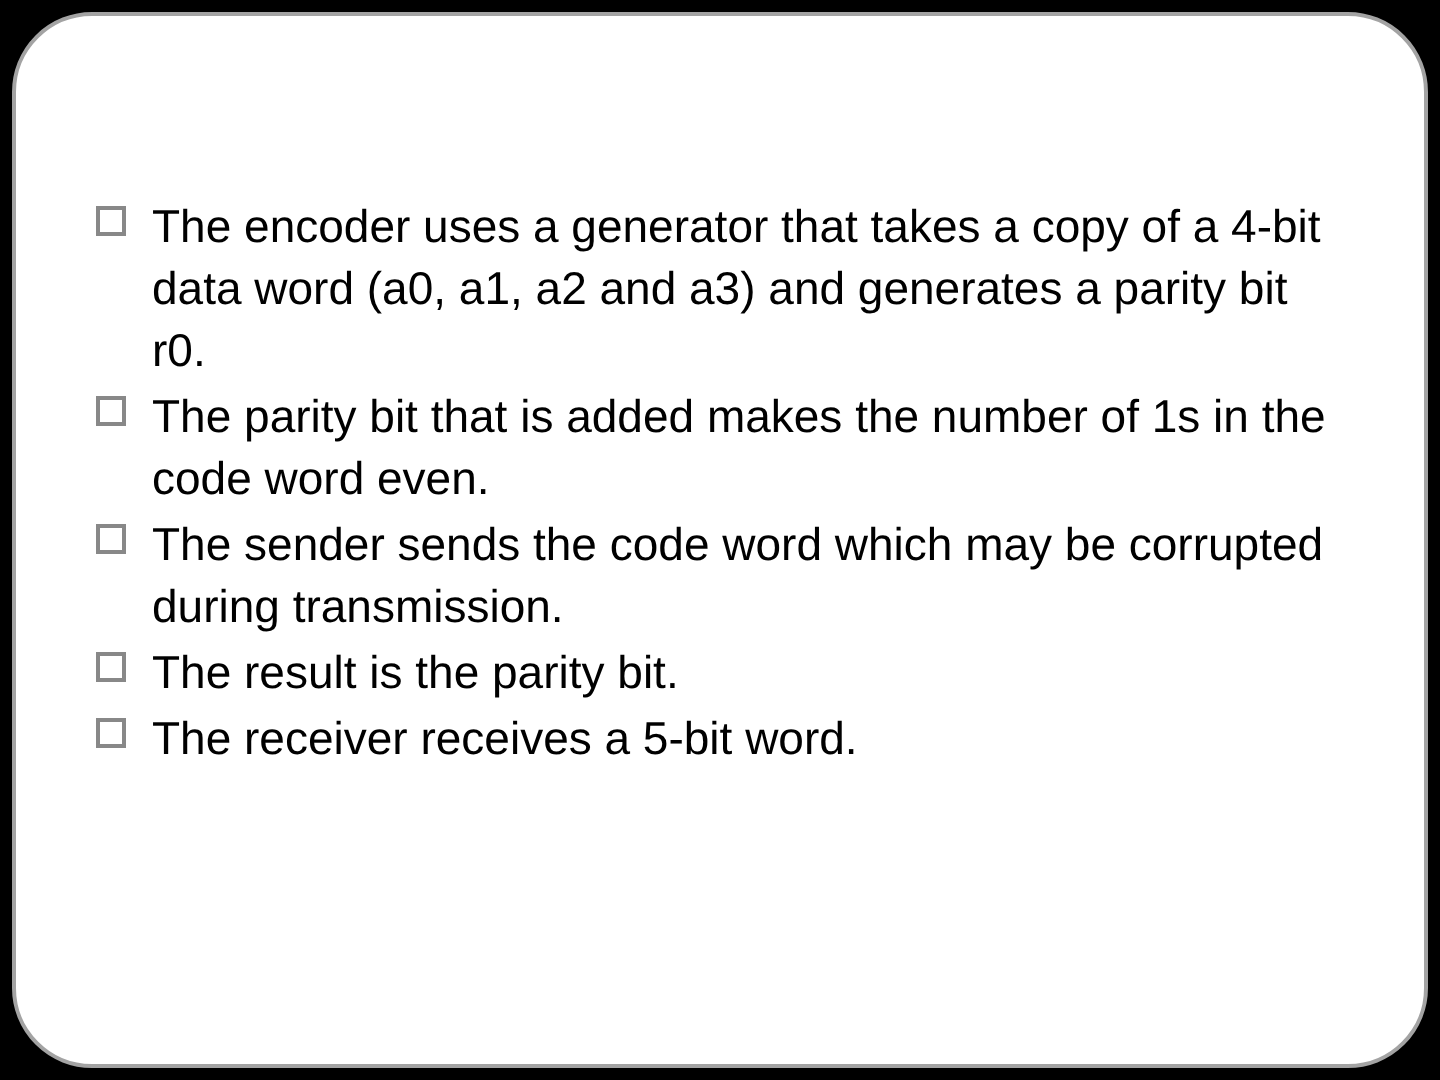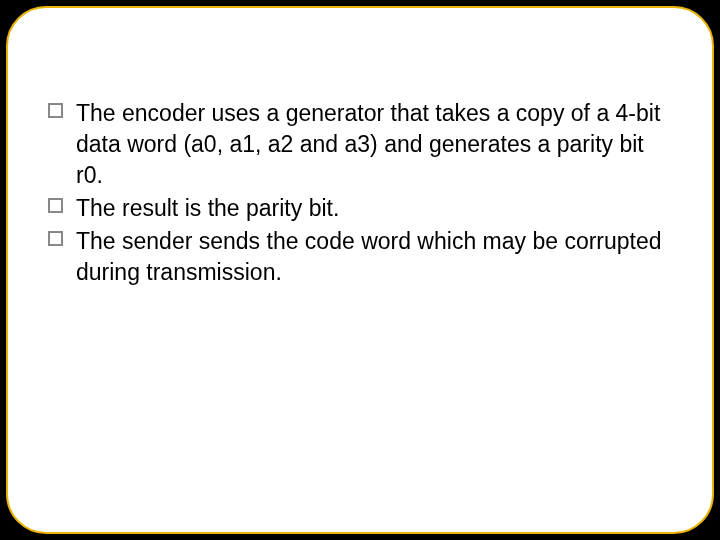--- a/index.html
+++ b/index.html
@@ -11,21 +11,21 @@
     font-family: Arial, Helvetica, sans-serif;
     overflow: hidden;
   }
   .slide {
     position: absolute;
     top: 6px;
     left: 6px;
     right: 6px;
     bottom: 6px;
     background: #fff;
-    border: 2px solid #eab308;
+    border: 2px solid #a3a3a3;
     border-radius: 40px;
     box-sizing: border-box;
     padding: 90px 40px 40px 40px;
   }
   .bullet-list {
     list-style: none;
     padding: 0;
     margin: 0;
   }
   .bullet-list li {
@@ -47,16 +47,18 @@
     background: transparent;
     box-sizing: border-box;
   }
 </style>
 </head>
 <body>
 
 <div class="slide">
   <ul class="bullet-list">
     <li><span>The encoder uses a generator that takes a copy of a 4-bit data word (a0, a1, a2 and a3) and generates a parity bit r0.</span></li>
+    <li><span>The parity bit that is added makes the number of 1s in the code word even.</span></li>
+    <li><span>The sender sends the code word which may be corrupted during transmission.</span></li>
     <li><span>The result is the parity bit.</span></li>
-    <li><span>The sender sends the code word which may be corrupted during transmission.</span></li>
+    <li><span>The receiver receives a 5-bit word.</span></li>
   </ul>
 </div>
 
 </body></html>

